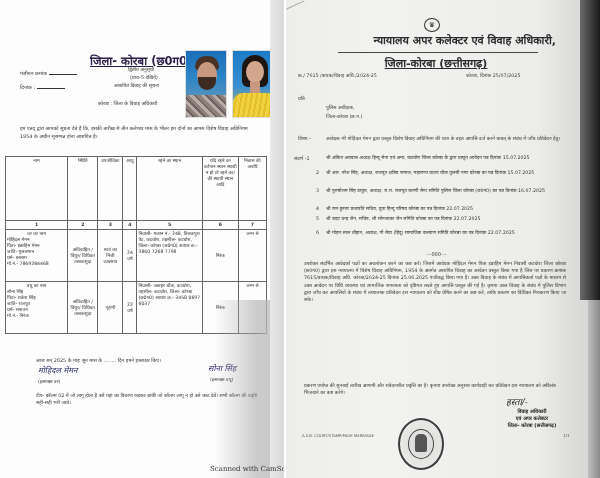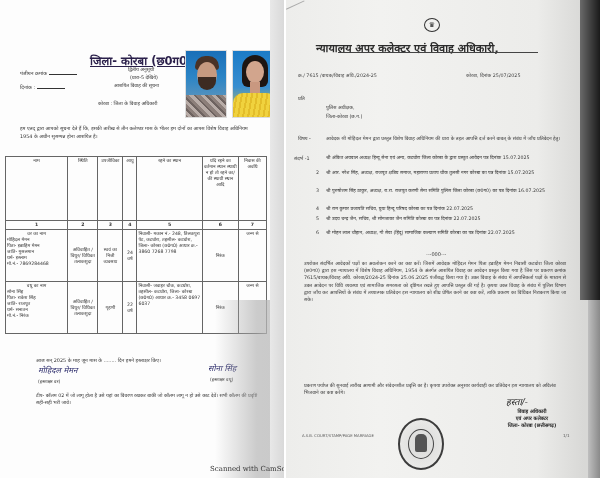--- a/index.html
+++ b/index.html
@@ -49,21 +49,21 @@
   .note { position: absolute; left: 36px; top: 392px; width: 230px; font-size: 4.8px; line-height: 7px; color: #333; }
   .scanned { position: absolute; left: 210px; top: 465px; font-family: "DejaVu Serif", serif; font-size: 7px; color: #333; white-space: nowrap; }
 
   
   .right-doc { position: absolute; left: 286px; top: 0; width: 314px; height: 478px; background: linear-gradient(90deg, #ededeb 0%, #f2f2f0 30%, #ececea 80%, #d8d8d6 95%); overflow: hidden; }
   .right-doc .dark-edge { position: absolute; right: 0; top: 0; width: 20px; height: 300px; background: linear-gradient(90deg, #6a6a6a, #1a1a1a); }
   .right-doc .dark-edge2 { position: absolute; right: 0; top: 300px; width: 12px; height: 178px; background: linear-gradient(90deg, #bfbfbf, #8a8a8a); }
   .right-doc .curl { position: absolute; left: 2px; top: 4px; width: 20px; height: 14px; border-top: 1px solid #aaa; transform: rotate(-25deg); }
 
   .emblem { position: absolute; left: 138px; top: 18px; width: 16px; height: 14px; border: 1px solid #333; border-radius: 50%; font-size: 7px; line-height: 12px; text-align: center; color: #222; }
-  .rtitle { position: absolute; left: 30px; top: 40px; width: 240px; text-align: left; font-size: 11px; font-weight: bold; color: #2b2b2b; white-space: nowrap; }
+  .rtitle { position: absolute; left: 30px; top: 32px; width: 240px; text-align: right; font-size: 11px; font-weight: bold; color: #2b2b2b; white-space: nowrap; }
   .rtitle2 { position: absolute; left: 90px; top: 55px; width: 120px; text-align: center; font-size: 11px; font-weight: bold; color: #2b2b2b; white-space: nowrap; text-decoration: underline; }
   .rtitle-ul { position: absolute; left: 52px; top: 52px; width: 200px; border-bottom: 0.8px solid #444; }
   .ref { position: absolute; left: 12px; top: 72px; font-size: 4.8px; color: #444; white-space: nowrap; }
   .ref-date { position: absolute; left: 180px; top: 72px; font-size: 4.8px; color: #444; white-space: nowrap; }
 
   .rtext { position: absolute; font-size: 4.8px; color: #3a3a3a; line-height: 7px; }
   .rlist-item { position: absolute; font-size: 4.7px; color: #3a3a3a; line-height: 6.8px; }
   .rlist-num { position: absolute; font-size: 4.7px; color: #3a3a3a; }
   .dash-sep { position: absolute; left: 140px; top: 251px; font-size: 5px; color: #333; }
 
@@ -177,20 +177,21 @@
   <div class="shadow-bottom-right"></div>
   <div class="shadow-right"></div>
   <div class="scanned">Scanned with CamSca</div>
 </div>
 
 <div class="right-doc">
   <div class="curl"></div>
   <div class="emblem">♛</div>
   <div class="rtitle">न्यायालय अपर कलेक्टर एवं विवाह अधिकारी,</div>
   <div class="rtitle-ul"></div>
+  <div class="rtitle2">जिला-कोरबा (छत्तीसगढ़)</div>
   <div class="ref">क्र./ 7615 /वाचक/विवाह अधि./2024-25</div>
   <div class="ref-date">कोरबा, दिनांक 25/07/2025</div>
 
   <div class="rtext" style="left:12px; top:95px;">प्रति</div>
   <div class="rtext" style="left:40px; top:104px;">पुलिस अधीक्षक,</div>
   <div class="rtext" style="left:40px; top:113px;">जिला-कोरबा (छ.ग.)</div>
 
   <div class="rtext" style="left:12px; top:135px;">विषय -</div>
   <div class="rtext" style="left:40px; top:135px; width:240px;">आवेदक श्री मोहिदल मेमन द्वारा प्रस्तुत विशेष विवाह अधिनियम की धारा के तहत आपत्ति दर्ज करने बाबत् के संबंध में जाँच प्रतिवेदन हेतु।</div>
 

